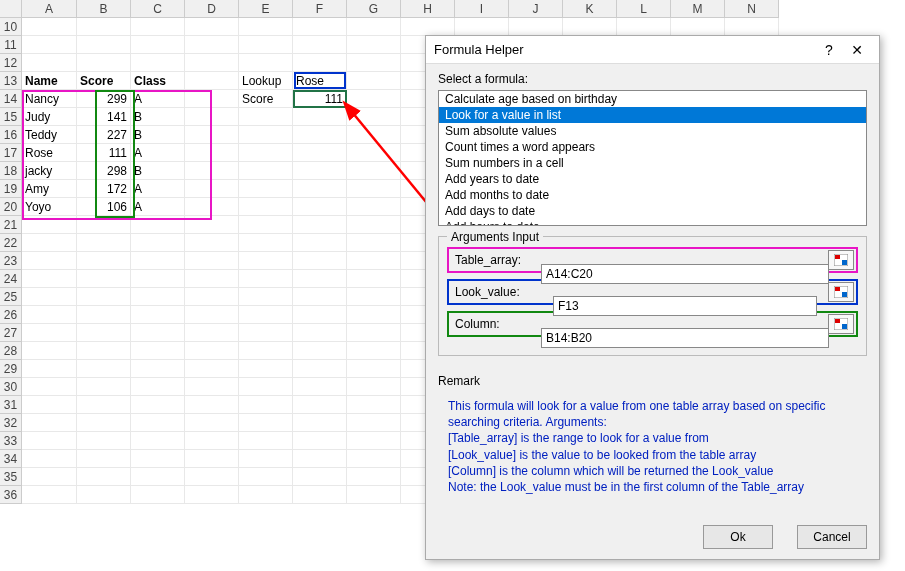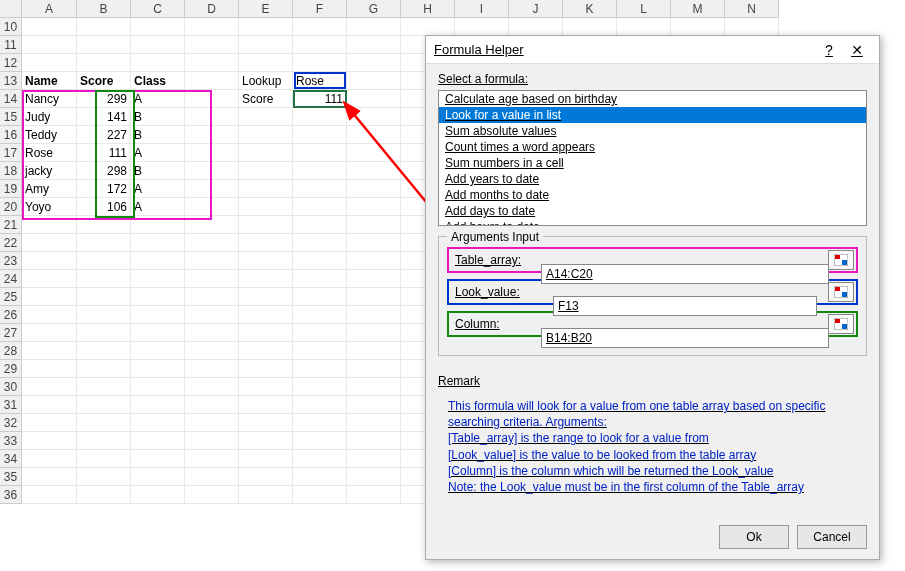--- a/index.html
+++ b/index.html
@@ -23,21 +23,21 @@
 .overlay { position: absolute; pointer-events: none; }
 .magenta-box { border: 2px solid #e815c5; }
 .green-box { border: 2px solid #118811; }
 .blue-box { border: 2px solid #0033cc; }
 .active-cell { border: 2px solid #217346; position: absolute; }
 
 
 .arrow { position: absolute; pointer-events: none; }
 
 
-.dialog { position: absolute; top: 35px; left: 425px; width: 455px; height: 525px; background: #f0f0f0; border: 1px solid #aaa; box-shadow: 2px 2px 8px rgba(0,0,0,0.3); text-decoration: underline; }
+.dialog { position: absolute; top: 35px; left: 425px; width: 455px; height: 525px; background: #f0f0f0; border: 1px solid #aaa; box-shadow: 2px 2px 8px rgba(0,0,0,0.3); }
 .dlg-title { display: flex; align-items: center; height: 28px; padding: 0 8px; background: #fff; border-bottom: 1px solid #ddd; }
 .dlg-title-text { flex: 1; font-size: 13px; }
 .dlg-help, .dlg-close { width: 28px; text-align: center; font-size: 14px; cursor: default; }
 .dlg-body { padding: 8px 12px; }
 .lbl { font-size: 12px; color: #000; margin-bottom: 4px; }
 .formula-list { width: 100%; height: 136px; background: #fff; border: 1px solid #888; overflow-y: scroll; font-size: 12px; }
 .formula-item { padding: 1px 6px; cursor: default; }
 .formula-item.selected { background: #0078d7; color: #fff; }
 
 .fieldset { border: 1px solid #bbb; margin-top: 10px; padding: 10px 8px 12px; position: relative; }
@@ -51,21 +51,21 @@
 
 .arg-row.magenta { border: 2px solid #e815c5; }
 .arg-row.blue { border: 2px solid #0033cc; gap: 12px; }
 .arg-row.green { border: 2px solid #118811; }
 
 .remark-section { margin-top: 18px; }
 .remark-title { font-size: 12px; color: #000; margin-bottom: 10px; }
 .remark-text { font-size: 12px; color: #0020c0; line-height: 1.35; padding-left: 10px; }
 .remark-text p { }
 
-.dlg-buttons { position: absolute; bottom: 10px; right: 12px; display: flex; gap: 8px; }
+.dlg-buttons { position: absolute; bottom: 10px; right: 12px; display: flex; gap: 24px; }
 .btn { width: 70px; height: 24px; background: #e7e7e7; border: 1px solid #999; font-size: 12px; text-align: center; line-height: 22px; cursor: default; }
 </style>
 </head>
 <body>
 
 <div class="sheet">
   <div class="col-headers">
     <div class="row-hdr"></div>
     <div class="col-header col-A">A</div>
     <div class="col-header col-B">B</div>

